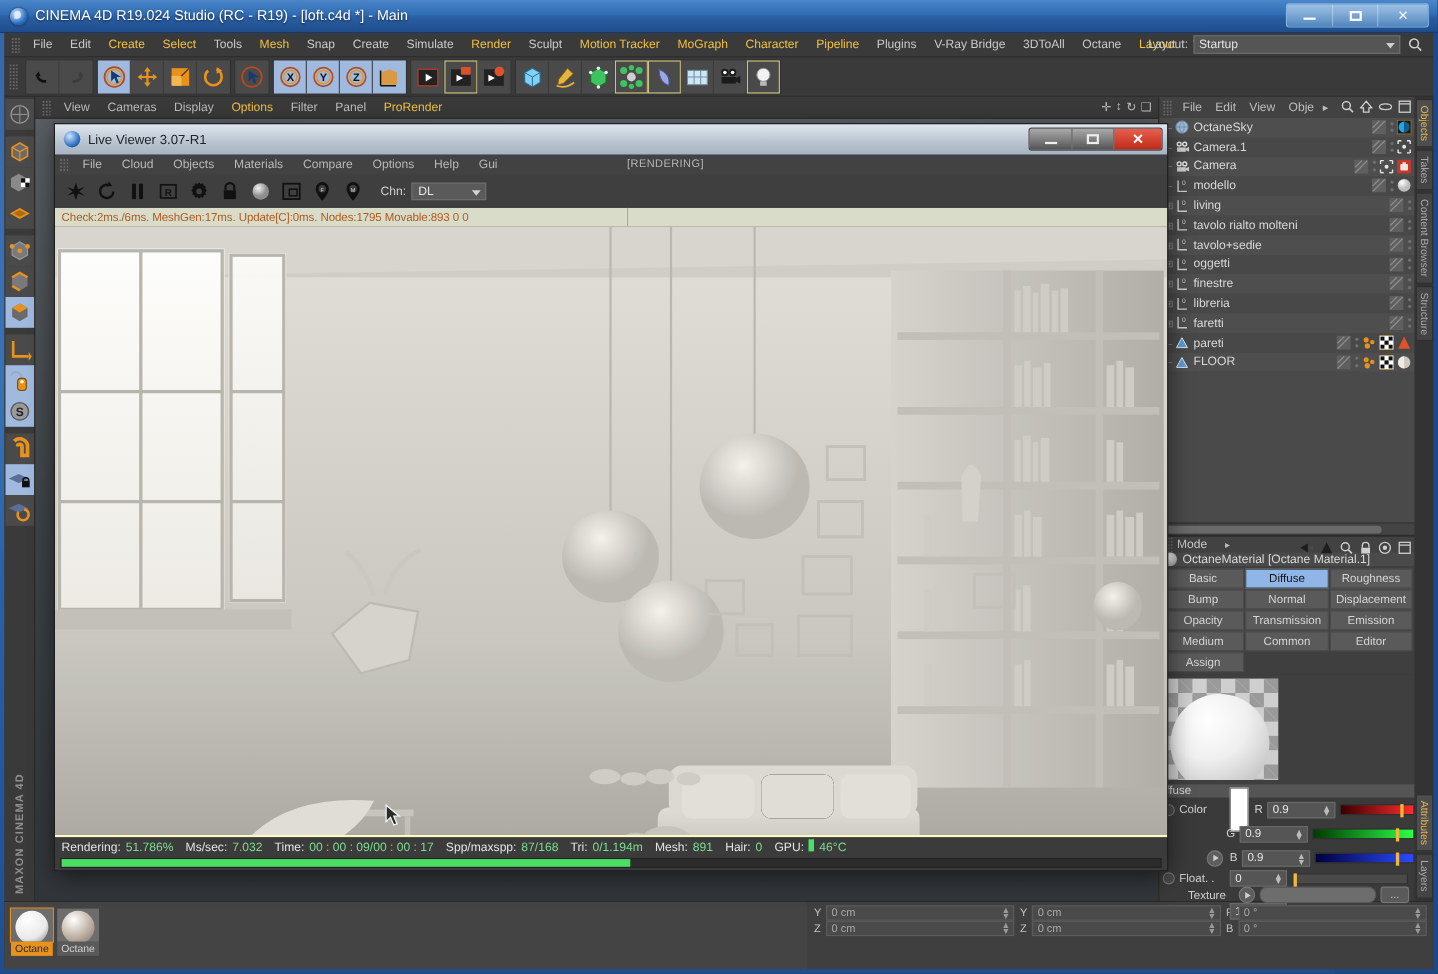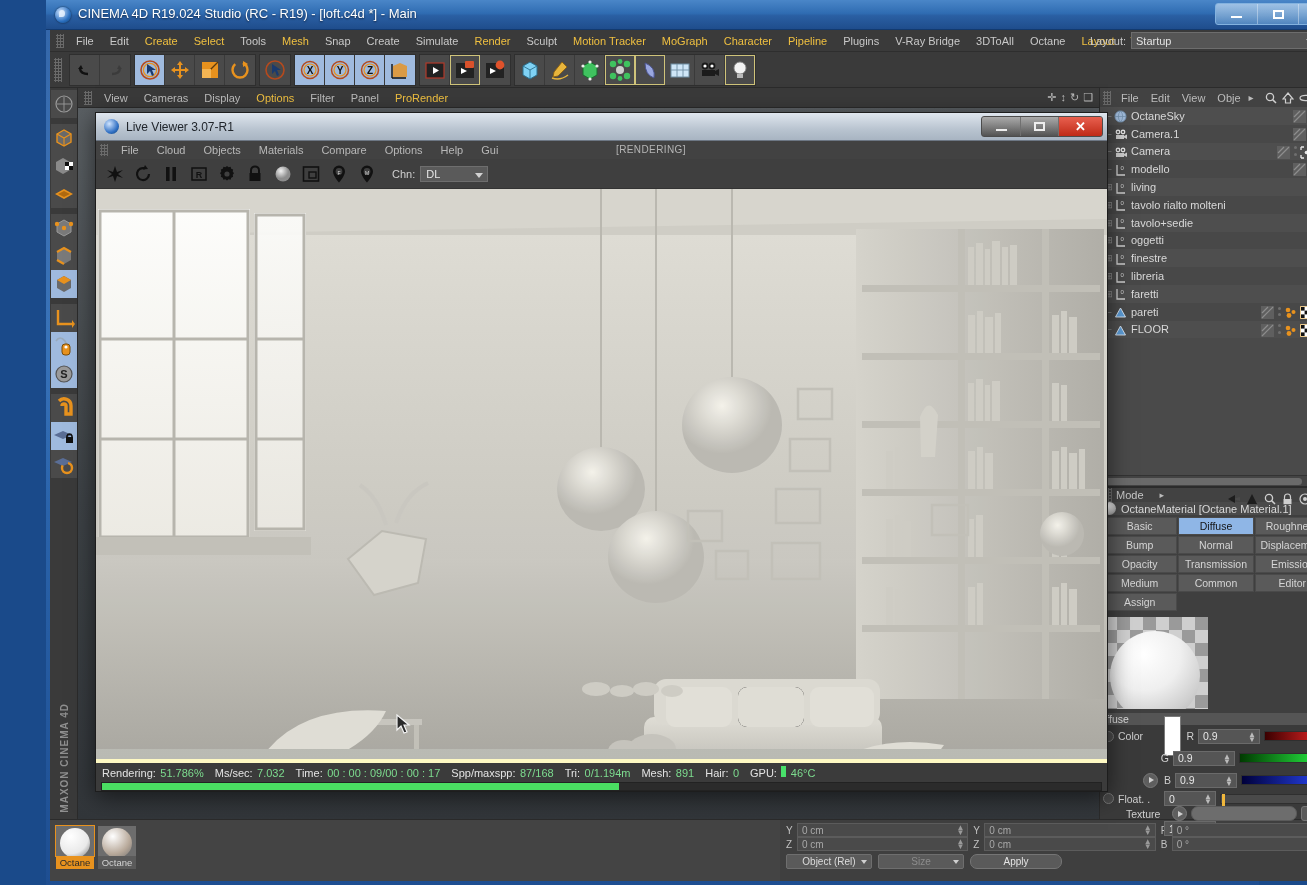--- a/index.html
+++ b/index.html
@@ -2,21 +2,21 @@
 <html><head>
 <meta charset="utf-8">
 <style>
   * { box-sizing: border-box; margin: 0; padding: 0; }
   html, body {
     width: 1307px; height: 885px;
     overflow: hidden;
     font-family: "Liberation Sans", sans-serif;
     background: #1a4a8a;
   }
-  #root { position: relative; width: 1213px; height: 885px; margin-left: 46px; }
+  #root { position: relative; width: 1213px; height: 885px; }
 
   
   .os-bg {
     position: absolute; inset: 0;
     background:
       radial-gradient(circle at 22% 20%, rgba(255,255,255,.16), transparent 36%),
       radial-gradient(circle at 58% 10%, rgba(255,190,160,.22), transparent 30%),
       radial-gradient(circle at 78% 18%, rgba(170,210,255,.20), transparent 34%),
       linear-gradient(#2a5fa5 0%, #2f6cb5 40%, #1e4e91 100%);
   }
@@ -199,21 +199,21 @@
   }
   .wm {
     position:absolute; left:392px; top:323px; width:216px; height:72px;
     background:rgba(255,255,255,.38);
     display:flex; align-items:center; gap:10px; padding-left:14px;
   }
   .wm-cube { width:44px;height:46px; position:relative; }
   .wm-txt1 { font-size:19px; font-weight:bold; color:#7d8a93; letter-spacing:.3px; }
   .wm-txt2 { font-size:10px; color:#8d969d; }
 
-  .lv-foot { height:32px; background:#3b3b3b; border-top:4px solid #fef9c3; }
+  .lv-foot { height:32px; background:#3b3b3b; border-top:2px solid #fef9c3; }
   .lv-status { height:18px; display:flex; align-items:center; padding-left:6px; gap:11px; }
   .lv-status .lbl { font-size:11px; color:#e3e3e3; }
   .lv-status .val { font-size:11px; color:#7ddc8f; }
   .lv-status .gpubar { width:5px; height:11px; background:#48e06a; display:inline-block; }
   .lv-prog { height:9px; margin:1px 5px 0 5px; background:#2b2b2b; border:1px solid #222; position:relative;}
   .lv-prog i { position:absolute; left:0; top:0; bottom:0; width:51.786%; background:#4ade62; display:block;}
 
   
   .rightdock {
     width:250px; background:#3a3a3a; display:flex; flex-direction:column;
@@ -1244,31 +1244,20 @@
               </div>
               <div class="cg">
                 <span class="l">B</span>
                 <span class="cf">
                   <span>0 °</span>
                   <span class="sp">▲<br>▼</span>
                 </span>
               </div>
             </div>
           </div>
-        <div class="cbtns">
-          <div class="cdrop">
-            <span>Object (Rel)</span>
-            <span class="arr"></span>
-          </div>
-          <div class="cdrop dim">
-            <span>Size</span>
-            <span class="arr"></span>
-          </div>
-          <div class="capply">Apply</div>
-        </div>
       </div>
     </div>
 
   </div>
 
   <div class="lv">
     <div class="lv-title">
       <span class="ic"></span>
       <span class="tx">Live Viewer 3.07-R1</span>
       <div class="lv-wbtns">
@@ -1365,20 +1354,24 @@
           </svg>
       </span>
       <span class="chn">
         <span class="chn-l">Chn:</span>
         <span class="chn-d">
           <span>DL</span>
           <span class="arr"></span>
         </span>
       </span>
     </div>
+    <div class="lv-stats">
+      <span class="t">Check:2ms./6ms. MeshGen:17ms. Update[C]:0ms. Nodes:1795 Movable:893  0 0</span>
+      <span class="divline"></span>
+    </div>
 
     <div class="render">
       <svg width="1011" height="560" viewBox="0 0 1011 560" style="position:absolute;left:0;top:0">
         <defs>
           <linearGradient id="wall" x1="0" y1="0" x2="0" y2="1">
             <stop offset="0" stop-color="#e0ded6"></stop>
               <stop offset="1" stop-color="#bcbab2"></stop>
           </linearGradient>
           <linearGradient id="floor" x1="0" y1="0" x2="0" y2="1">
             <stop offset="0" stop-color="#c9c7bf"></stop>

